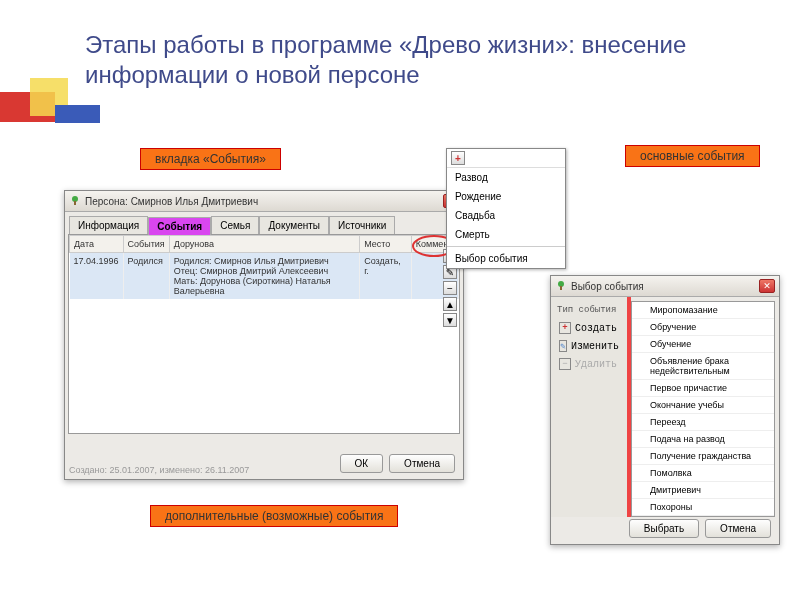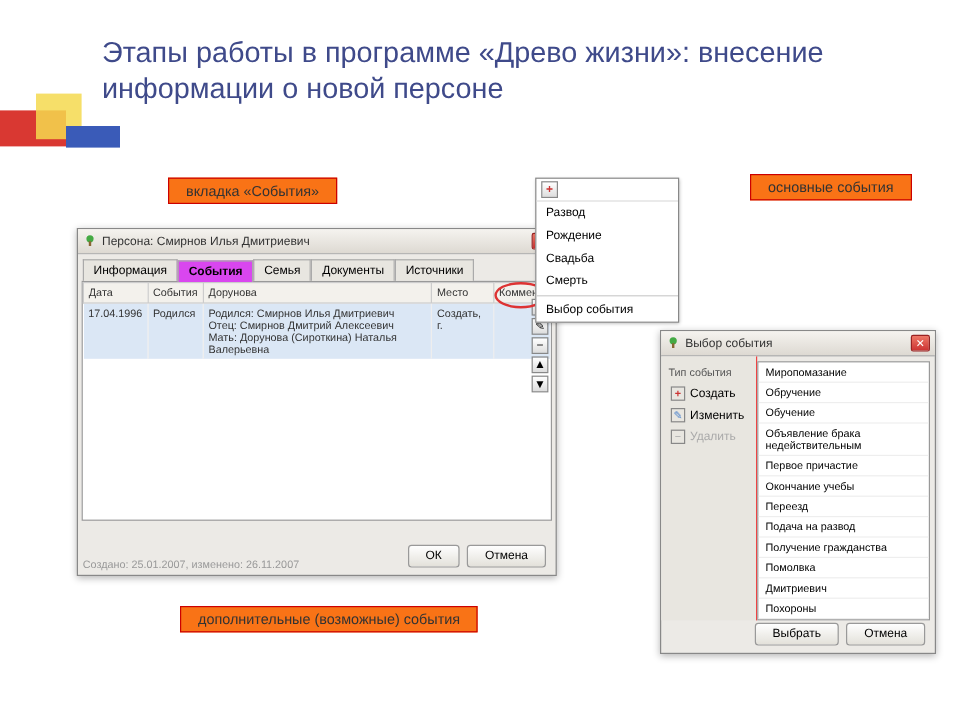--- a/index.html
+++ b/index.html
@@ -42,31 +42,31 @@
 .dropdown { position: absolute; left: 446px; top: 148px; width: 120px; background: #fff; border: 1px solid #888; box-shadow: 1px 1px 3px rgba(0,0,0,0.3); font-size: 10px; }
 .dropdown .dd-plus { display: flex; align-items: center; padding: 2px 4px; border-bottom: 1px solid #ddd; }
 .dd-plus .sq { margin-right: 3px; }
 .dd-item { padding: 4px 8px; cursor: pointer; }
 .dd-sep { border-top: 1px solid #ccc; margin: 2px 0; }
 
 .status { position: absolute; left: 4px; bottom: 4px; font-size: 9px; color: #999; }
 .dlg-btns { position: absolute; right: 8px; bottom: 6px; display: flex; gap: 6px; }
 .btn { padding: 3px 14px; font-size: 10px; background: linear-gradient(#fefefe,#e3e1da); border: 1px solid #999; border-radius: 3px; cursor: pointer; }
 
-.left-panel { background: #e8e6e0; border-right: 1px solid #ef4444; padding: 4px; }
+.left-panel { background: #e8e6e0; border-right: 4px solid #ef4444; padding: 4px; font-family: Liberation Mono, monospace; }
 .panel-section { font-size: 9px; color: #555; margin: 4px 2px; }
 .panel-btn { display: flex; align-items: center; gap: 4px; padding: 3px 4px; font-size: 10px; cursor: pointer; }
 .panel-btn .ico { width: 12px; height: 12px; border: 1px solid #888; display: flex; align-items: center; justify-content: center; font-size: 9px; }
 .ico.plus { color: #c33; font-weight: bold; }
 .ico.edit { color: #58c; }
 .ico.del { color: #aaa; }
 .disabled { color: #aaa; }
 
 .list { background: #fff; border: 1px solid #999; font-size: 9px; overflow-y: auto; }
-.list-item { padding: 3px 6px; border-bottom: 1px solid #eee; cursor: pointer; }
+.list-item { padding: 3px 18px; border-bottom: 1px solid #eee; cursor: pointer; }
 
 .win-persona { left: 64px; top: 190px; width: 400px; height: 290px; padding-bottom: 30px; }
 .win-persona .table-area { height: 200px; }
 .win-select { left: 550px; top: 275px; width: 230px; height: 270px; }
 .win-select .body { display: flex; height: 220px; }
 .win-select .left-panel { width: 80px; }
 .win-select .list { flex: 1; margin: 4px 4px 0 0; }
 </style>
 </head>
 <body>

